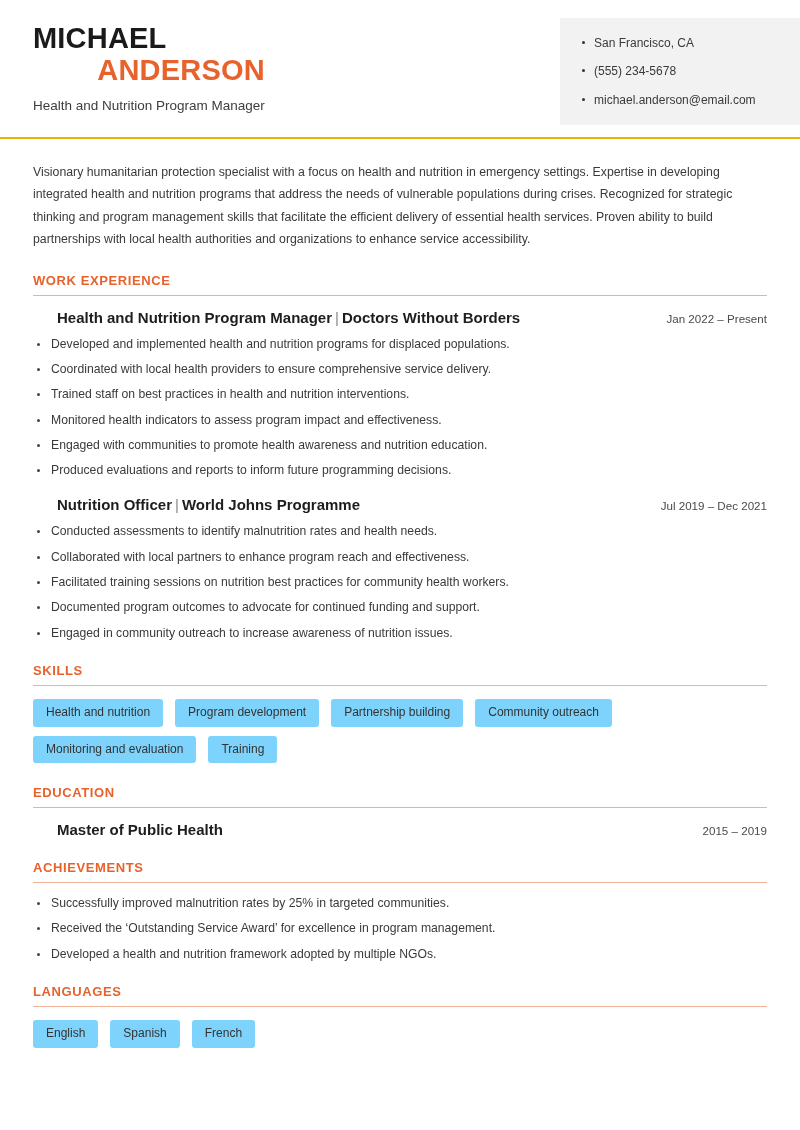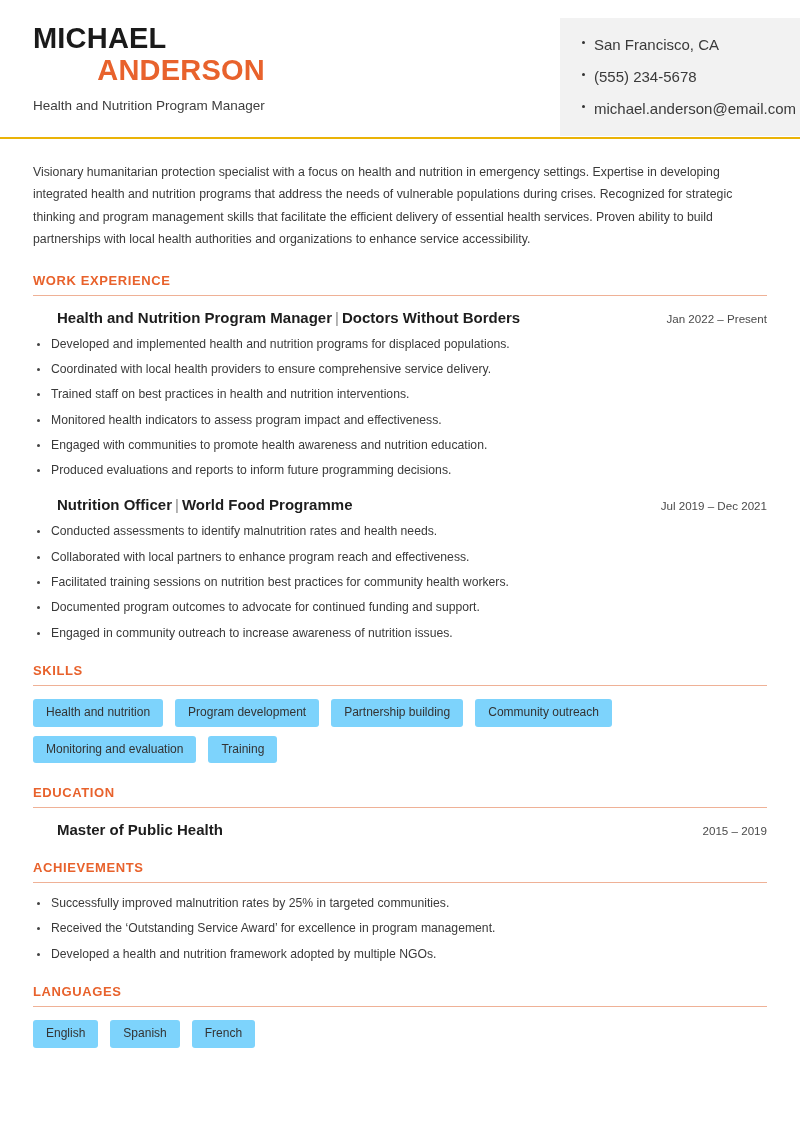--- a/index.html
+++ b/index.html
@@ -68,21 +68,21 @@
     margin-top: 18px;
     align-self: flex-start;
   }
   .contact-list {
     list-style: none;
     margin: 0;
     padding: 0;
   }
   .contact-list li {
     position: relative;
-    font-size: 15px;
+    font-size: 12px;
     color: #3a3a3a;
     padding-left: 14px;
     margin-bottom: 14px;
     line-height: 1.2;
   }
   .contact-list li:last-child { margin-bottom: 0; }
   .contact-list li::before {
     content: "";
     position: absolute;
     left: 2px;
@@ -230,21 +230,21 @@
           <li>Trained staff on best practices in health and nutrition interventions.</li>
           <li>Monitored health indicators to assess program impact and effectiveness.</li>
           <li>Engaged with communities to promote health awareness and nutrition education.</li>
           <li>Produced evaluations and reports to inform future programming decisions.</li>
         </ul>
       </div>
 
       <div class="entry-block">
         <div class="entry-head">
           <div class="entry-title">
-            <span>Nutrition Officer</span><span class="entry-sep">|</span><span>World Food Programme</span>
+            <span>Nutrition Officer</span><span class="entry-sep">|</span><span>World Johns Programme</span>
           </div>
           <div class="entry-date">Jul 2019 – Dec 2021</div>
         </div>
         <ul class="bullets">
           <li>Conducted assessments to identify malnutrition rates and health needs.</li>
           <li>Collaborated with local partners to enhance program reach and effectiveness.</li>
           <li>Facilitated training sessions on nutrition best practices for community health workers.</li>
           <li>Documented program outcomes to advocate for continued funding and support.</li>
           <li>Engaged in community outreach to increase awareness of nutrition issues.</li>
         </ul>

